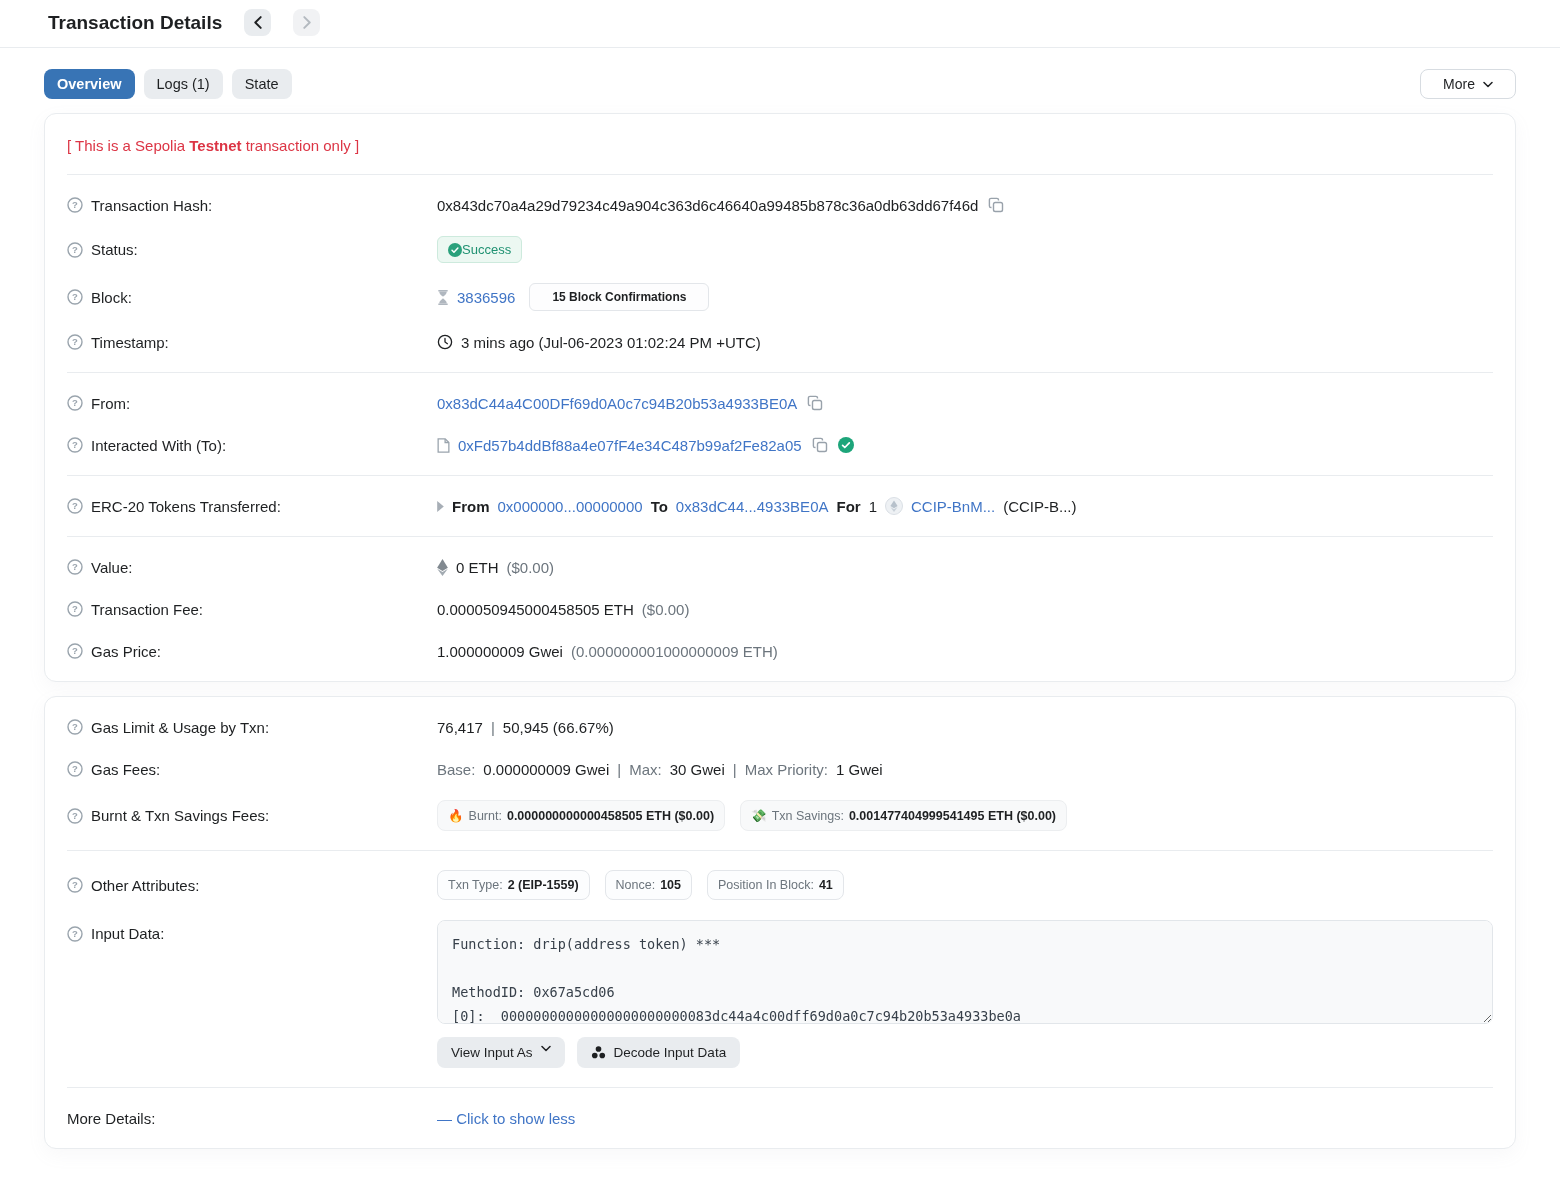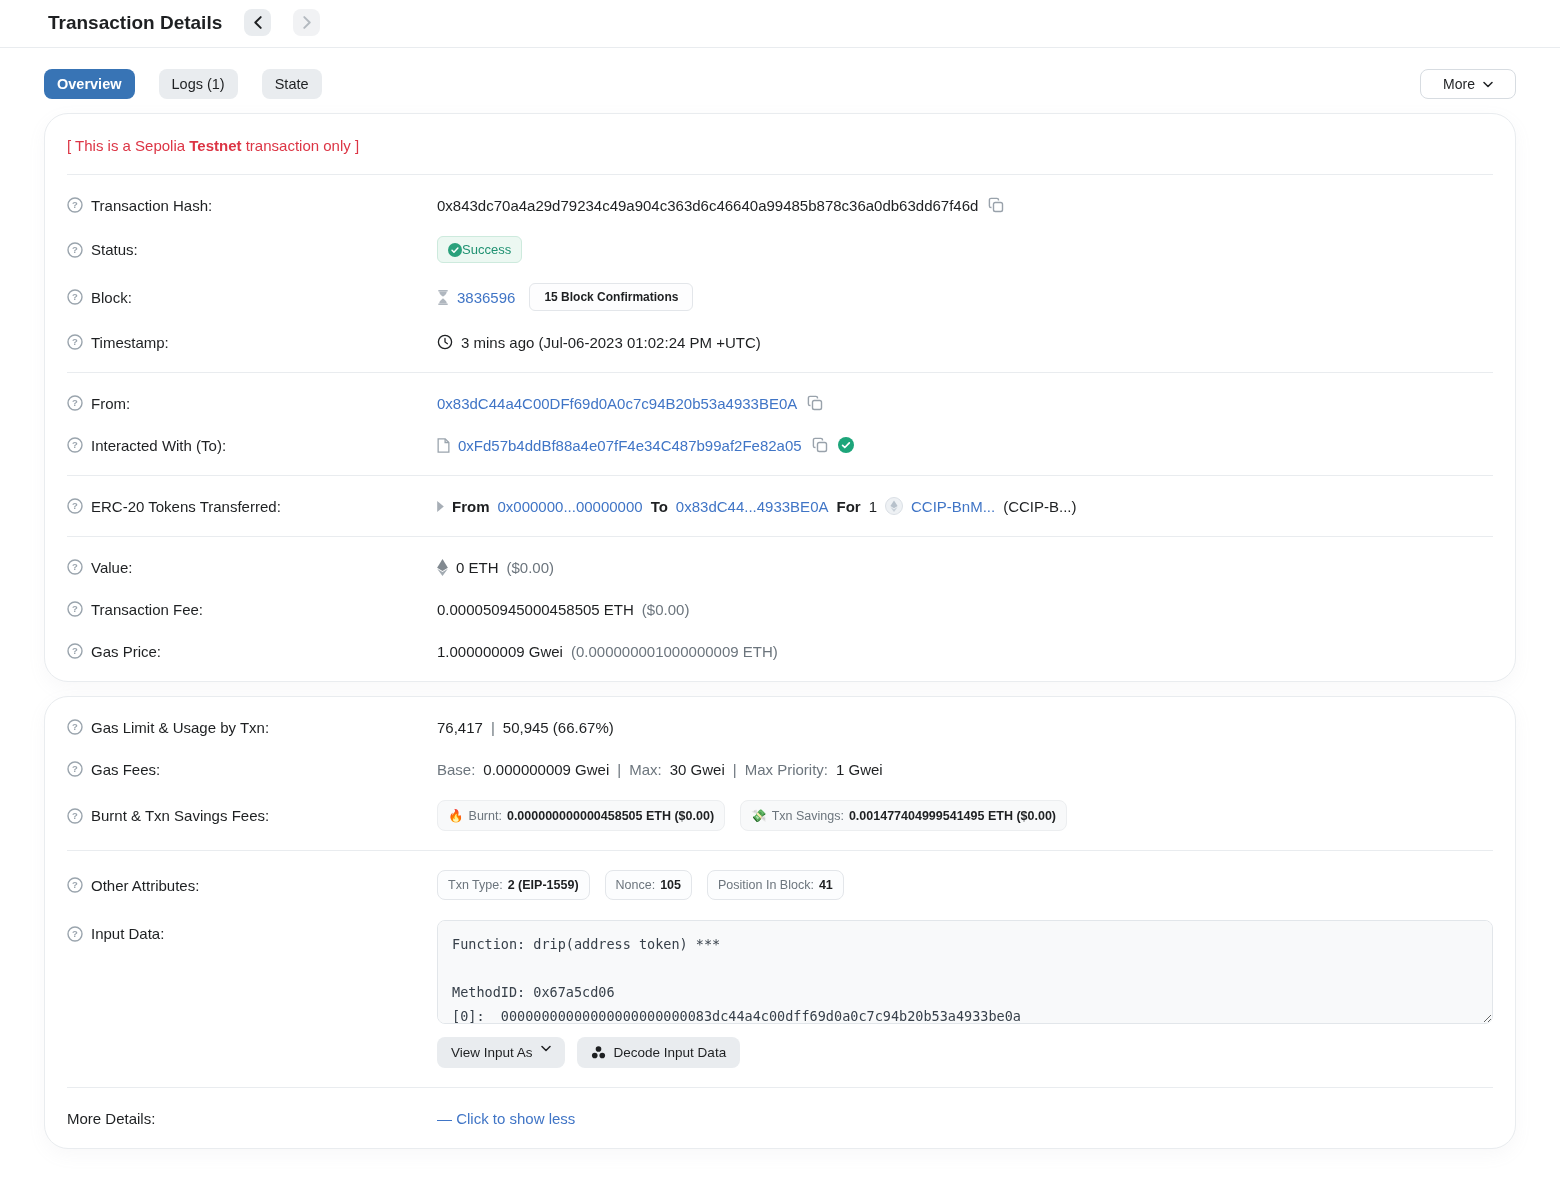--- a/index.html
+++ b/index.html
@@ -8,43 +8,43 @@
     background: #ffffff; color: #1e2022;
     font-family: "Liberation Sans", sans-serif; font-size: 15px;
   }
   
   .page-header { display: flex; align-items: center; gap: 22px; padding: 9px 48px 11px; border-bottom: 1px solid #e9ecef; }
   .page-title { font-size: 19px; font-weight: 700; margin: 0; }
   .nav-btn { width: 27px; height: 27px; border-radius: 8px; border: none; display: flex; align-items: center; justify-content: center; background: #e9ecef; cursor: pointer; padding: 0; }
   .nav-btn.disabled { background: #f1f2f4; }
   
   .toolbar { display: flex; justify-content: space-between; align-items: center; margin: 21px 44px 0; }
-  .tabs { display: flex; gap: 24px; }
+  .tabs { display: flex; gap: 9px; }
   .tab { padding: 7px 13px; border-radius: 8px; background: #e9ecef; font-size: 14.5px; font-weight: 500; color: #1e2022; border: none; cursor: pointer; font-family: inherit; }
   .tab.active { background: #3874b5; color: #fff; font-weight: 600; }
   .more-btn { display: flex; align-items: center; gap: 8px; background: #fff; border: 1px solid #d7dce1; border-radius: 8px; padding: 6px 22px; font-size: 14px; color: #1e2022; cursor: pointer; font-family: inherit; }
   
-  .card { margin: 14px 44px 0; border: 1px solid #e9ecef; border-radius: 24px; padding: 9px 22px; background: #fff; box-shadow: 0 6px 18px rgba(150,160,175,0.07); }
+  .card { margin: 14px 44px 0; border: 1px solid #e9ecef; border-radius: 12px; padding: 9px 22px; background: #fff; box-shadow: 0 6px 18px rgba(150,160,175,0.07); }
   .notice { padding: 14px 0 11px; color: #dc3545; font-size: 15px; }
   .notice .b { font-weight: 700; }
   .sep { border-top: 1px solid #e9ecef; margin: 9px 0; }
   
   .row { display: flex; align-items: center; padding: 10px 0; min-height: 42px; }
   .row.top { align-items: flex-start; }
   .label { flex: 0 0 370px; display: flex; align-items: center; gap: 8px; }
   .row.top .label { padding-top: 5px; }
   .value { flex: 1; display: flex; align-items: center; gap: 8px; flex-wrap: wrap; }
   .value.block-col { display: block; }
   .link { color: #4075c6; text-decoration: none; cursor: pointer; }
   .muted { color: #6c757d; }
   .w600 { font-weight: 600; }
   .icon-btn { background: none; border: none; padding: 0 2px; cursor: pointer; display: inline-flex; align-items: center; }
   
   .badge-success { display: inline-flex; align-items: center; background: #ecf8f2; border: 1px solid #cdeadd; border-radius: 6px; padding: 5px 10px; font-size: 13px; color: #1f9172; font-weight: 500; }
-  .badge-outline { border: 1px solid #e3e6ea; background: #fdfdfe; border-radius: 6px; padding: 6px 14px; font-size: 12px; font-weight: 700; color: #1e2022; margin-left: 6px; }
+  .badge-outline { border: 1px solid #e3e6ea; background: #fdfdfe; border-radius: 6px; padding: 6px 22px; font-size: 12px; font-weight: 700; color: #1e2022; margin-left: 6px; }
   .pill { display: inline-flex; align-items: center; gap: 5px; border-radius: 8px; padding: 7px 10px; font-size: 12.5px; }
   .pill.gray { background: #f8f9fa; border: 1px solid #eceef0; }
   .pill.white { background: #fcfdfe; border: 1px solid #e3e6ea; }
   .pill .plabel { color: #6c757d; }
   .pill .pvalue { font-weight: 700; color: #1e2022; }
   .pill + .pill { margin-left: 7px; }
   
   .input-data { width: 100%; height: 104px; background: #f8f9fa; border: 1px solid #e2e6ea; border-radius: 8px; padding: 11px 14px; font-family: "DejaVu Sans Mono", monospace; font-size: 13.5px; line-height: 1.78; color: #37404a; resize: both; }
   .input-actions { display: flex; gap: 12px; margin-top: 10px; }
   .btn-soft { display: inline-flex; gap: 8px; background: #e9ecef; border: none; border-radius: 8px; padding: 8px 14px; font-size: 13.5px; color: #1e2022; cursor: pointer; font-family: inherit; font-weight: 500; }

